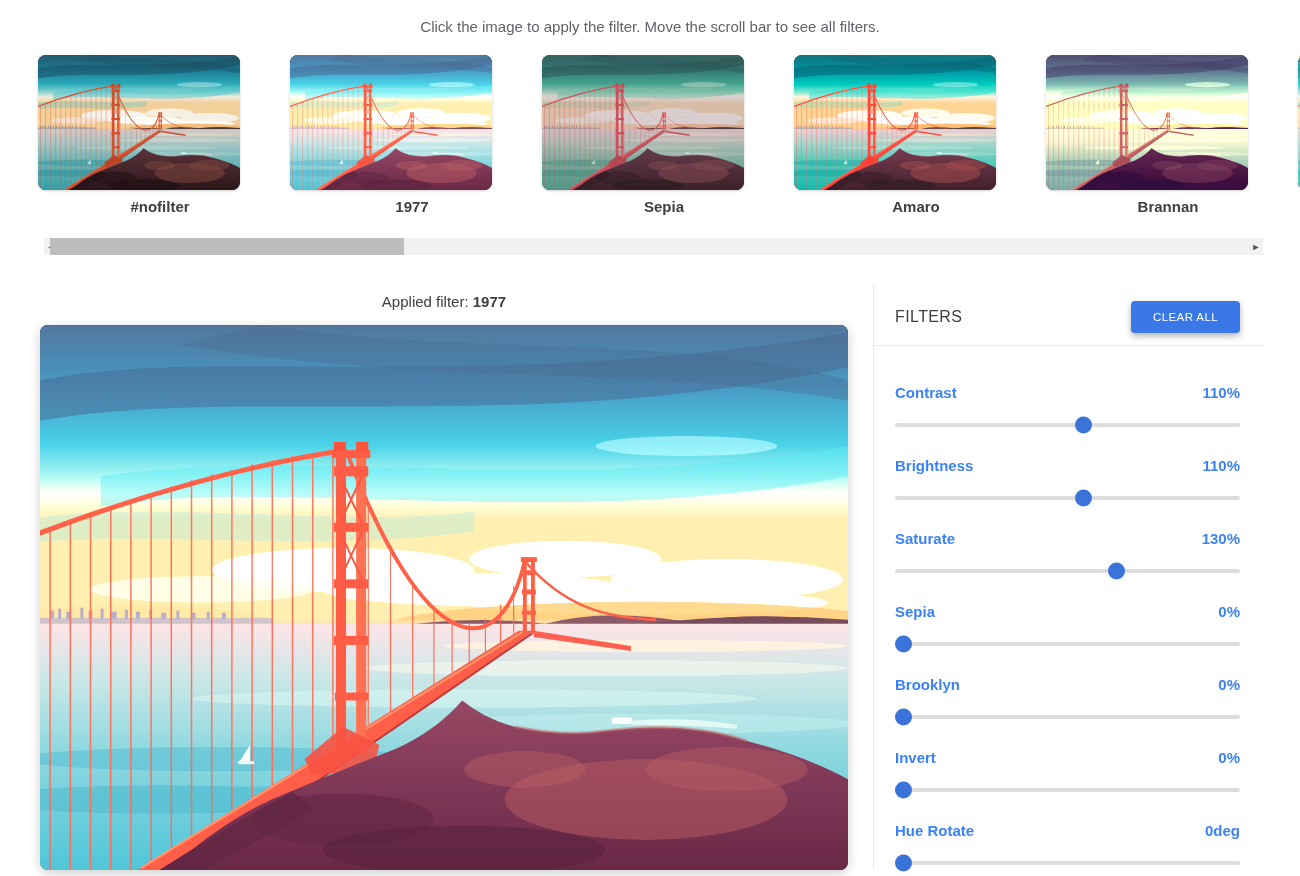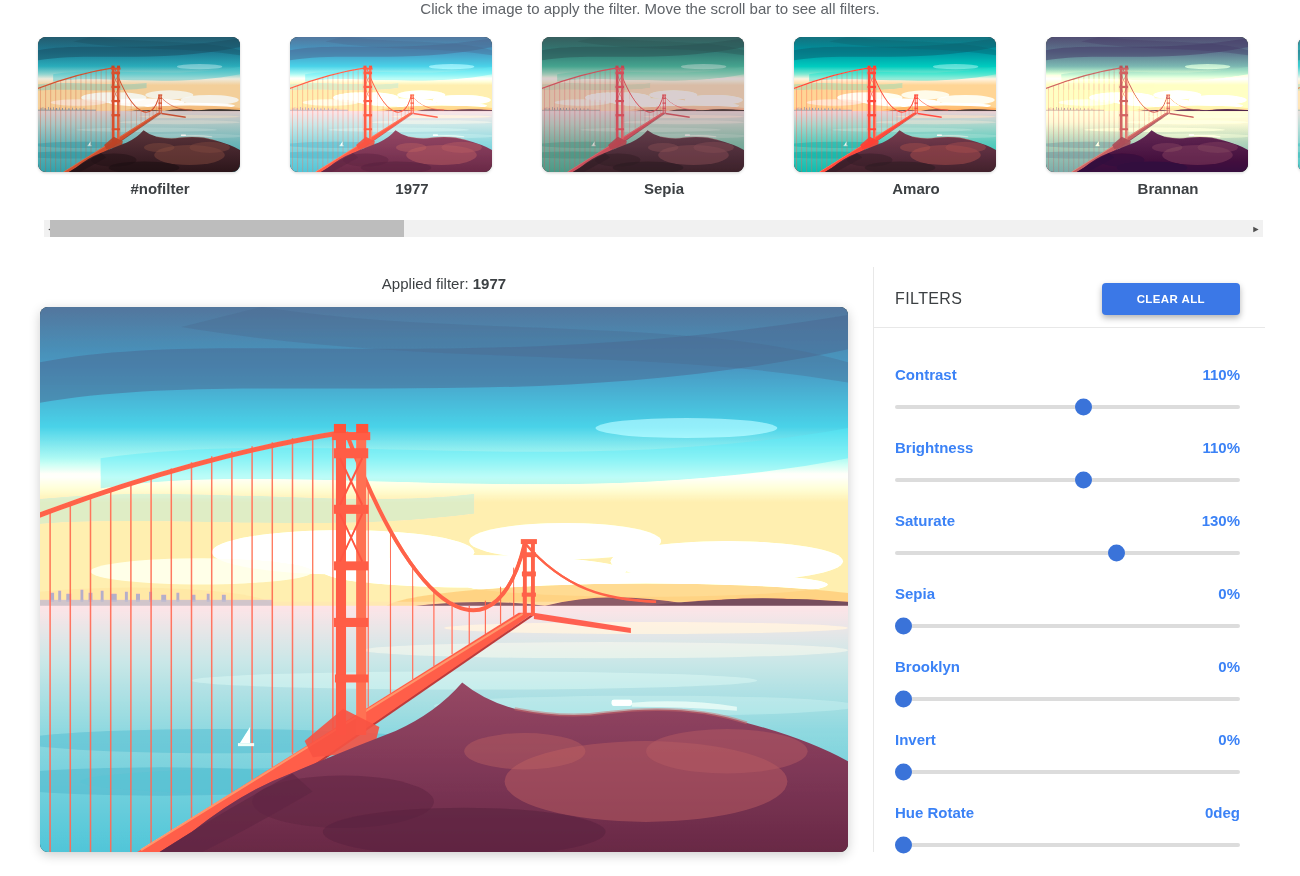--- a/index.html
+++ b/index.html
@@ -1,20 +1,20 @@
 <!DOCTYPE html>
 <html><head>
 <meta charset="utf-8">
 <style>
   html, body { margin:0; padding:0; overflow:hidden; }
   body {
     width:1300px; height:876px; background:#ffffff; position:relative;
     font-family:"Liberation Sans", sans-serif; color:#3c4043;
   }
-  .instruction { text-align:center; font-size:15px; color:#5f6368; }
+  .instruction { padding-top:18px; text-align:center; font-size:15px; color:#5f6368; }
 
   
   .thumb-strip { display:flex; gap:8px; padding-left:38px; margin-top:20px; width:1300px; overflow:hidden; }
   .thumb { width:244px; flex:none; }
   .thumb-img {
     width:202px; height:135px; border-radius:8px; overflow:hidden; position:relative;
     box-shadow:0 1px 3px rgba(0,0,0,.18); cursor:pointer; background:#222;
   }
   .thumb-img svg, .main-image svg { width:100%; height:100%; display:block; }
   .tint-overlay { position:absolute; inset:0; pointer-events:none; }
@@ -38,22 +38,22 @@
     margin-left:40px; width:808px; height:545px; border-radius:8px; overflow:hidden;
     position:relative; box-shadow:0 3px 12px rgba(0,0,0,.2); background:#222;
   }
 
   
   .filters-panel { flex:1; border-left:1px solid #e8e8e8; margin-left:25px; }
   .panel-inner { padding:0 60px 0 21px; }
   .panel-header { display:flex; justify-content:space-between; align-items:center; padding:16px 0 12px; }
   .panel-title { font-size:16px; font-weight:normal; color:#3c4043; letter-spacing:.4px; }
   .clear-btn {
-    border:none; border-radius:4px; color:#fff; font-family:inherit; font-weight:bold;
-    font-size:11.5px; letter-spacing:.4px; padding:10px 35px; cursor:pointer;
+    border:none; border-radius:4px; color:#fff; font-family:inherit; font-weight:normal;
+    font-size:11.5px; letter-spacing:.4px; padding:10px 22px; cursor:pointer;
     box-shadow:0 3px 6px rgba(0,0,0,.3);
   }
   .panel-divider { height:1px; background:#e8e8e8; margin-right:35px; }
 
   .slider-row { margin-top:30px; }
   .slider-row:first-of-type { margin-top:38px; }
   .slider-head { display:flex; justify-content:space-between; font-size:15px; font-weight:bold; color:#3b82f6; line-height:17px; }
   .slider-track { position:relative; margin-top:22px; height:4px; background:#dcdcdc; border-radius:2px; }
   .slider-thumb {
     position:absolute; top:50%; transform:translateY(-50%); width:17px; height:17px;

